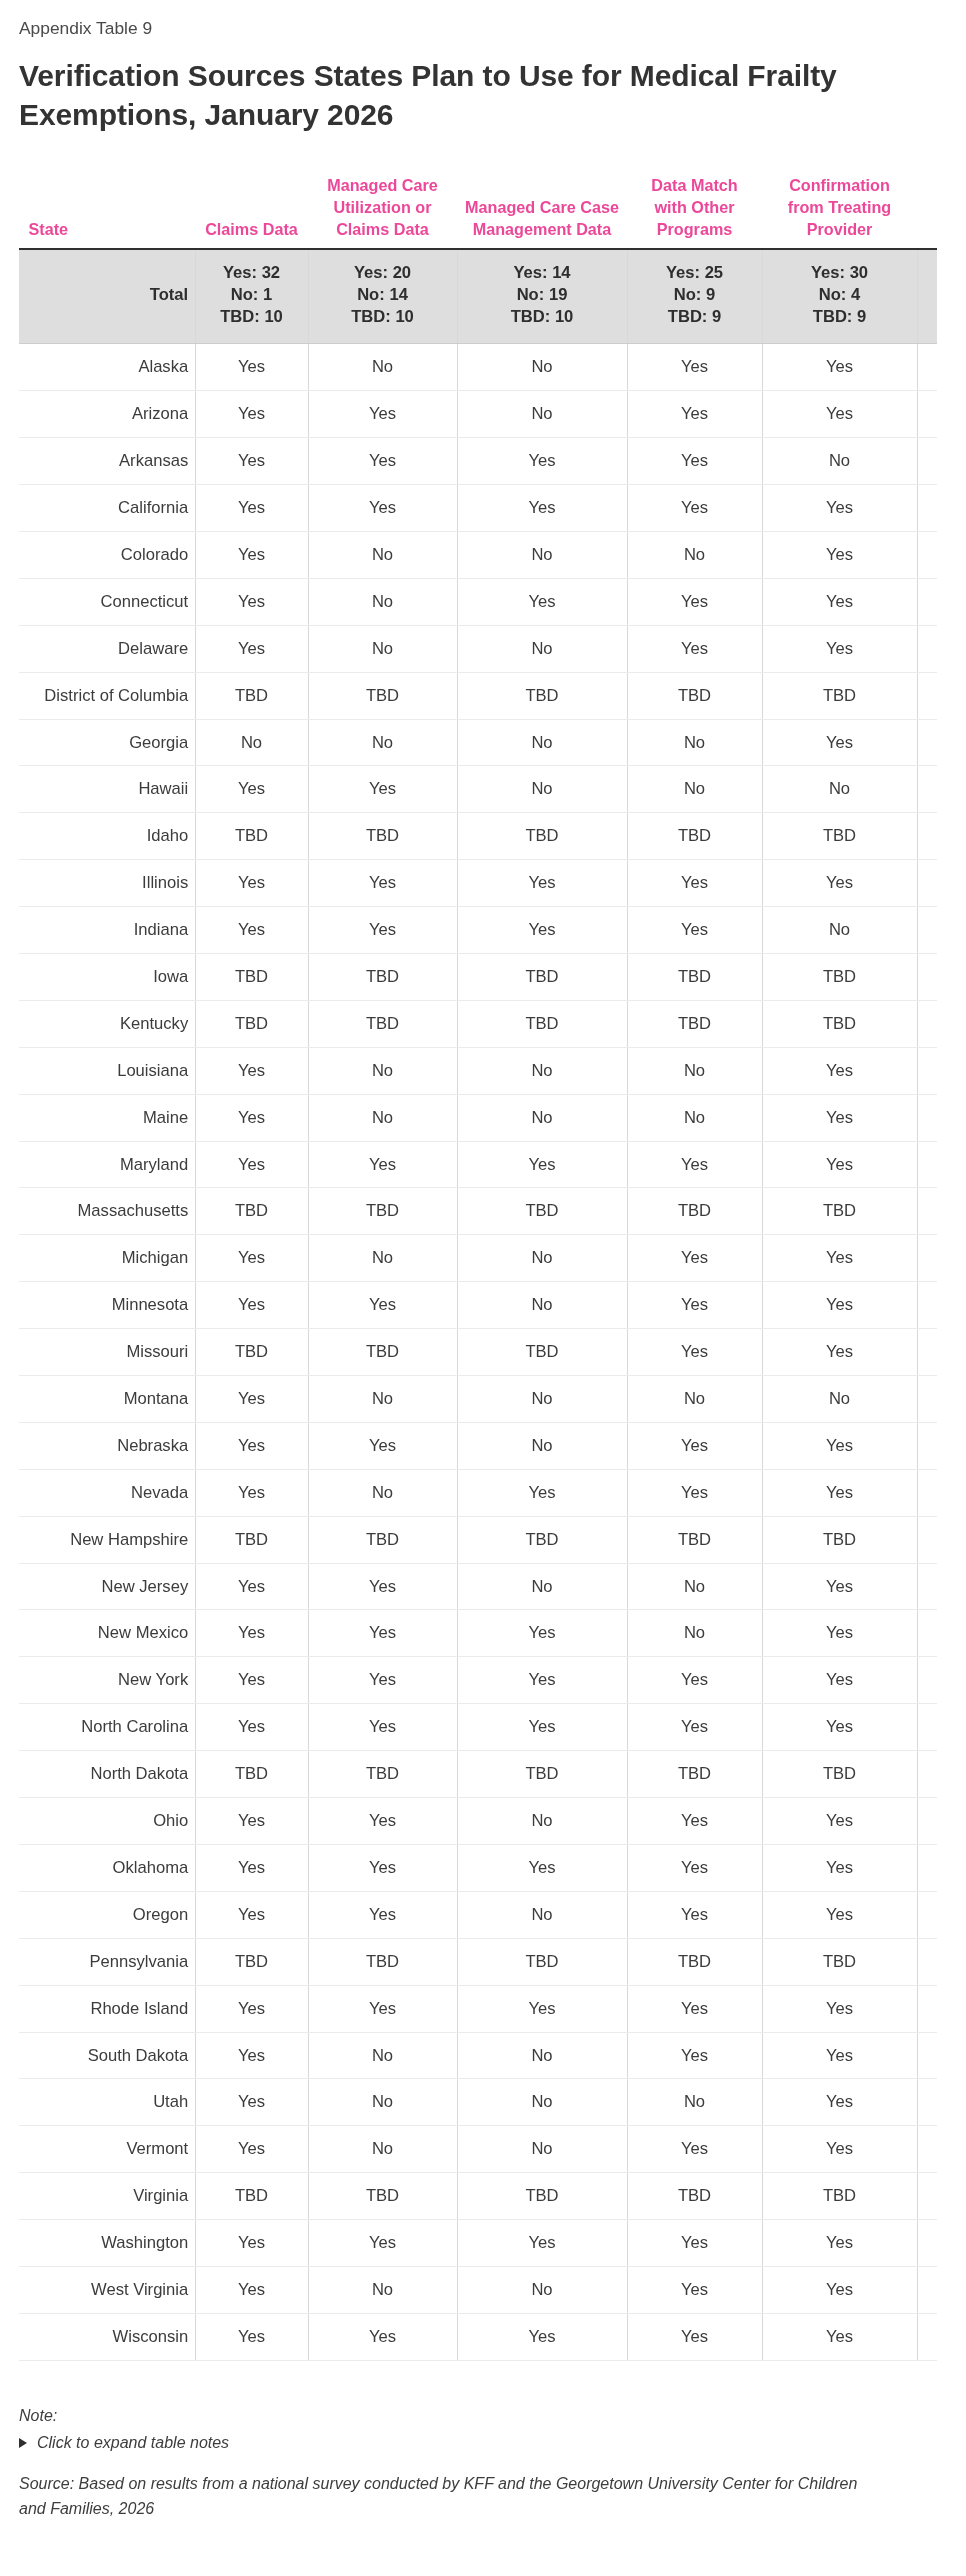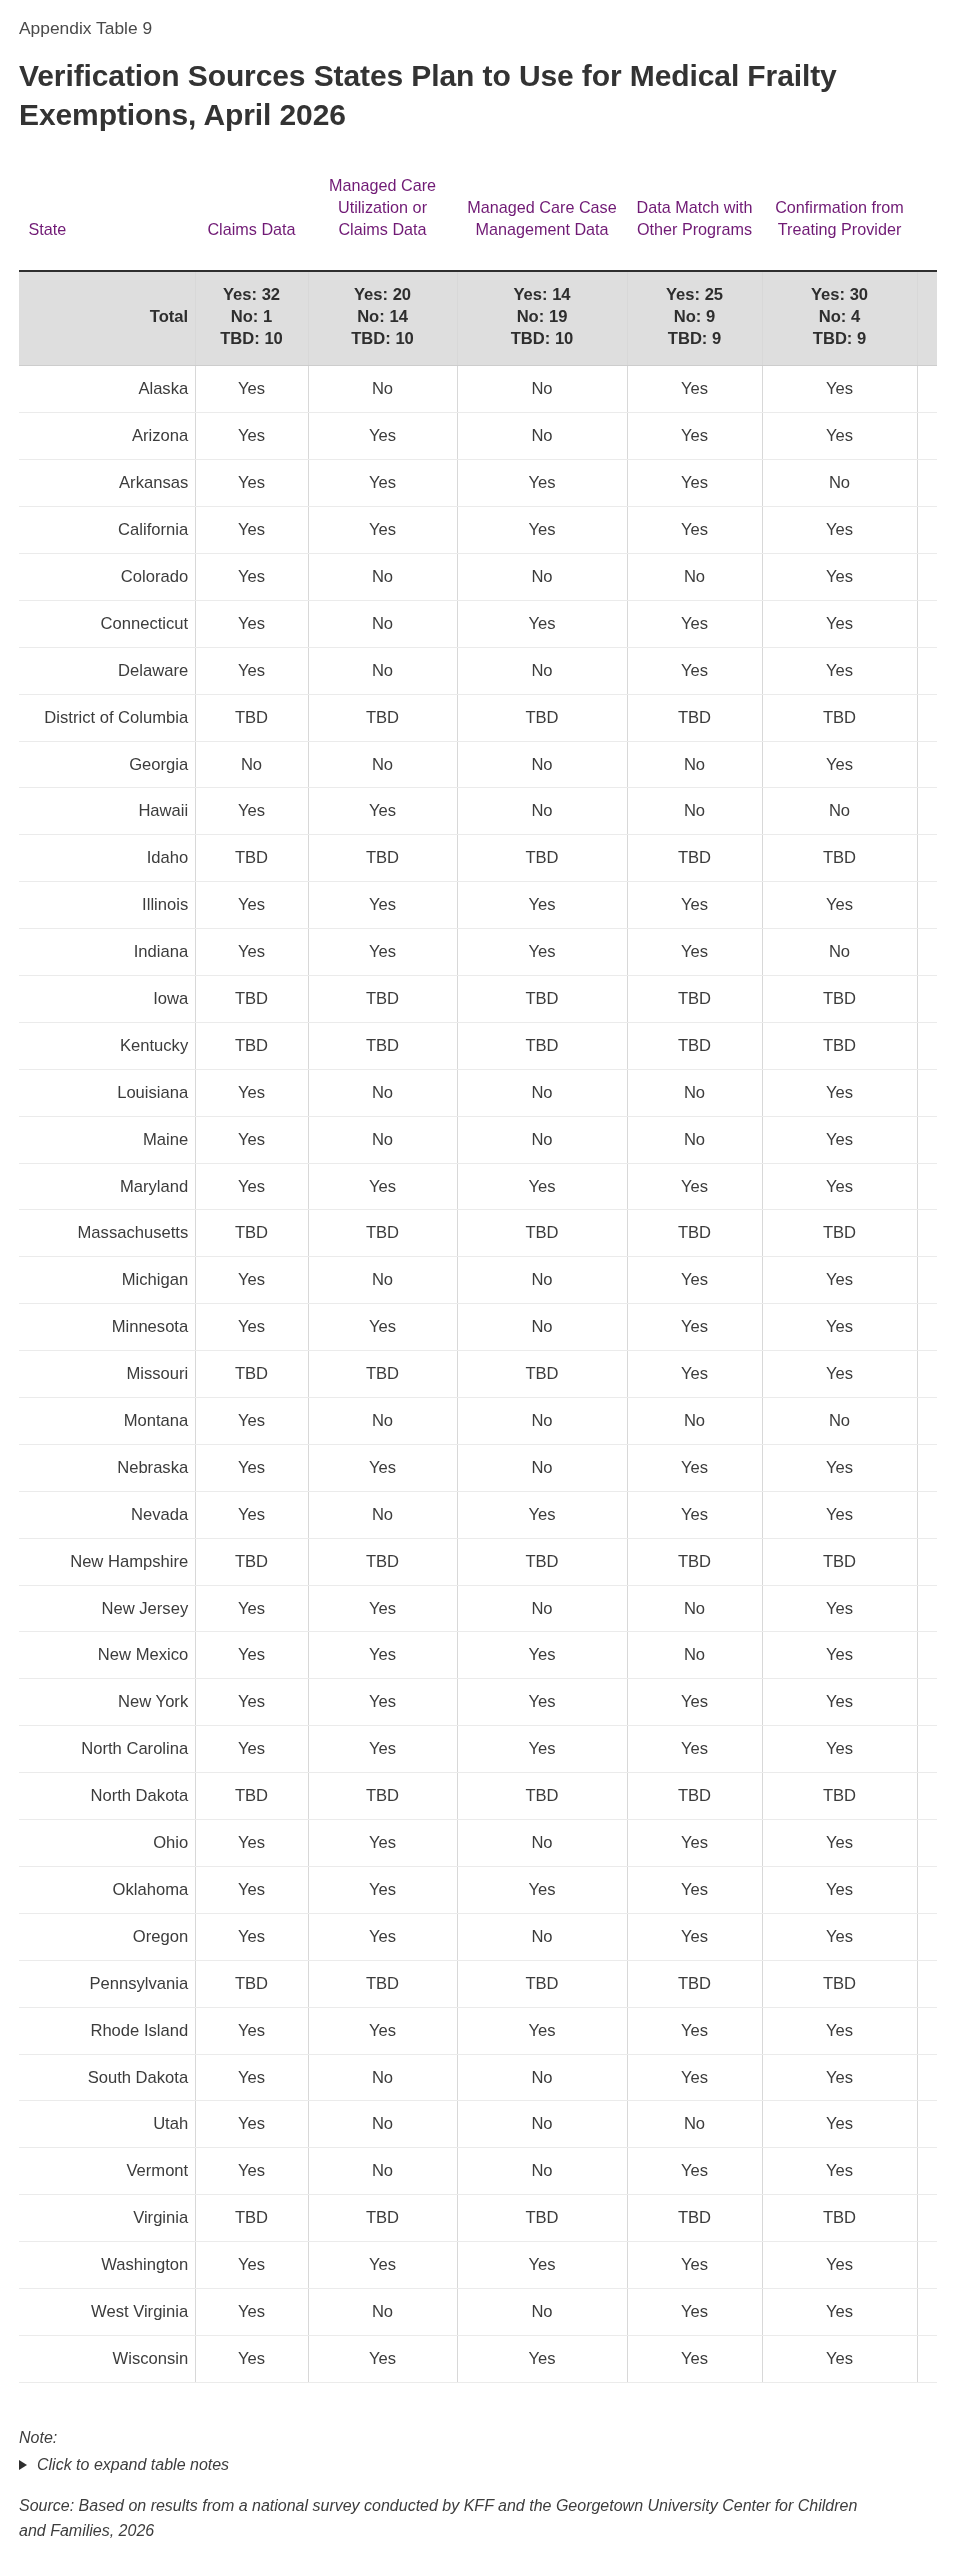--- a/index.html
+++ b/index.html
@@ -55,25 +55,25 @@
   table.kff col.c-d1     { width: 113px; }
   table.kff col.c-d2     { width: 149px; }
   table.kff col.c-d3     { width: 170px; }
   table.kff col.c-d4     { width: 135px; }
   table.kff col.c-d5     { width: 155px; }
   table.kff col.c-d6     { width: 132px; }
 
   table.kff thead th {
     vertical-align: bottom;
     text-align: center;
-    font-weight: 400;
+    font-weight: 700;
     font-size: 16.2px;
     line-height: 1.35;
-    color: #701a75;
-    padding: 0 8px 29px 8px;
+    color: #ec4899;
+    padding: 0 8px 7px 8px;
     border-bottom: 2.4px solid #2f2f2f;
   }
   table.kff thead th.state-h {
     text-align: left;
     padding-left: 9.5px;
   }
 
   table.kff tbody td {
     text-align: center;
     font-size: 16.6px;
@@ -128,21 +128,21 @@
     max-width: 864px;
     line-height: 1.55;
   }
 </style>
 </head>
 <body>
 
 <div class="page">
 
   <div class="eyebrow">Appendix Table 9</div>
-  <h1 class="page-title">Verification Sources States Plan to Use for Medical Frailty Exemptions, April 2026</h1>
+  <h1 class="page-title">Verification Sources States Plan to Use for Medical Frailty Exemptions, January 2026</h1>
 
   <div class="table-wrap">
     <table class="kff">
       <colgroup>
         <col class="c-state">
           <col class="c-d1">
           <col class="c-d2">
           <col class="c-d3">
         <col class="c-d4">
           <col class="c-d5">

